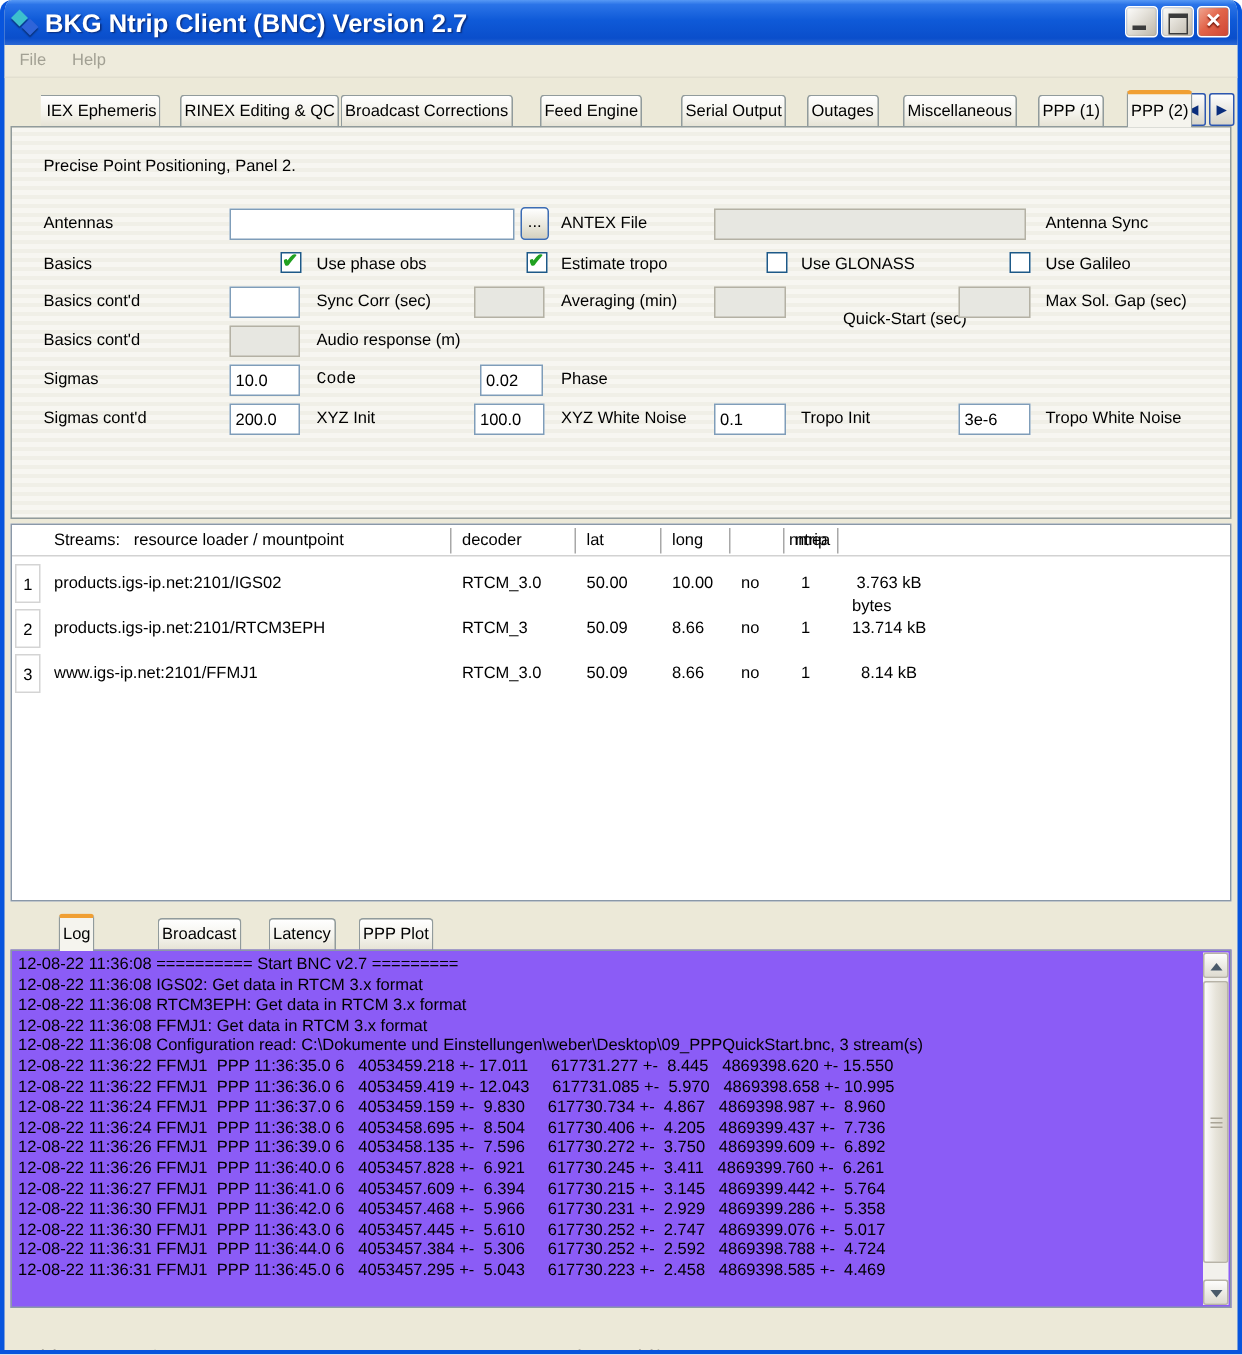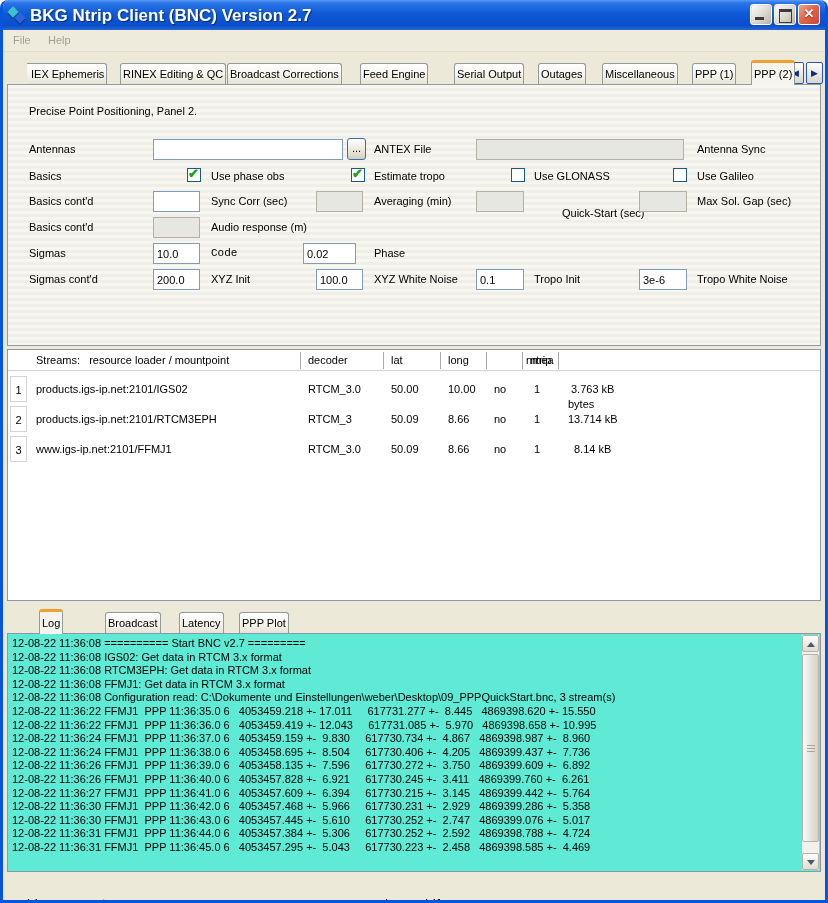--- a/index.html
+++ b/index.html
@@ -99,21 +99,21 @@
   .rownum{
     position:absolute;left:2px;top:2px;width:17px;height:26px;
     border:1px solid #d4d4d4;text-align:center;line-height:26px;font-size:11px;color:#000;
   }
   .cell{position:absolute;top:9px;font-size:11px;color:#000;white-space:nowrap;}
   
   .btabstrip{position:absolute;left:8px;top:611px;width:810px;height:23px;}
   
   .logpanel{
     position:absolute;left:4px;top:633px;width:814px;height:239px;
-    background:#5eead4;border:1px solid #8a98a8;z-index:2;padding-left:20px;
+    background:#8b5cf6;border:1px solid #8a98a8;z-index:2;padding-left:20px;
   }
   .logtext{
     position:absolute;left:4px;top:3px;right:22px;bottom:2px;
     font-size:11px;line-height:13.6px;color:#000;white-space:pre;overflow:hidden;
   }
   .vscroll{position:absolute;right:1px;top:1px;bottom:1px;width:17px;background:#f2f1ec;}
   .sb-btn{
     position:absolute;left:0;width:17px;height:17px;border-radius:2px;
     border:1px solid #b7b3a7;background:linear-gradient(180deg,#fdfdfc,#dedbd0);
   }
@@ -199,21 +199,21 @@
     <input class="txt" style="left: 631px; top: 106px; width: 48px;" disabled="" value="">
     <span class="lbl" style="left:689px;top:110px;">Max Sol. Gap (sec)</span>
 
     <span class="lbl" style="left:21px;top:136px;">Basics cont'd</span>
     <input class="txt" style="left: 145px; top: 132px; width: 47px;" disabled="" value="">
     <span class="lbl" style="left:203px;top:136px;">Audio response (m)</span>
 
     <span class="lbl" style="left:21px;top:162px;">Sigmas</span>
     <input class="txt" style="left: 145px; top: 158px; width: 47px;" value="10.0">
     <span class="lbl" style="left:203px;top:162px;font-family:Liberation Mono, monospace;">Code</span>
-    <input class="txt" style="left: 295px; top: 158px; width: 53px;" value="0.02">
+    <input class="txt" style="left: 312px; top: 158px; width: 42px;" value="0.02">
     <span class="lbl" style="left:366px;top:162px;">Phase</span>
 
     <span class="lbl" style="left:21px;top:188px;">Sigmas cont'd</span>
     <input class="txt" style="left: 145px; top: 184px; width: 47px;" value="200.0">
     <span class="lbl" style="left:203px;top:188px;">XYZ Init</span>
     <input class="txt" style="left: 308px; top: 184px; width: 47px;" value="100.0">
     <span class="lbl" style="left:366px;top:188px;">XYZ White Noise</span>
     <input class="txt" style="left: 468px; top: 184px; width: 48px;" value="0.1">
     <span class="lbl" style="left:526px;top:188px;">Tropo Init</span>
     <input class="txt" style="left: 631px; top: 184px; width: 48px;" value="3e-6">

